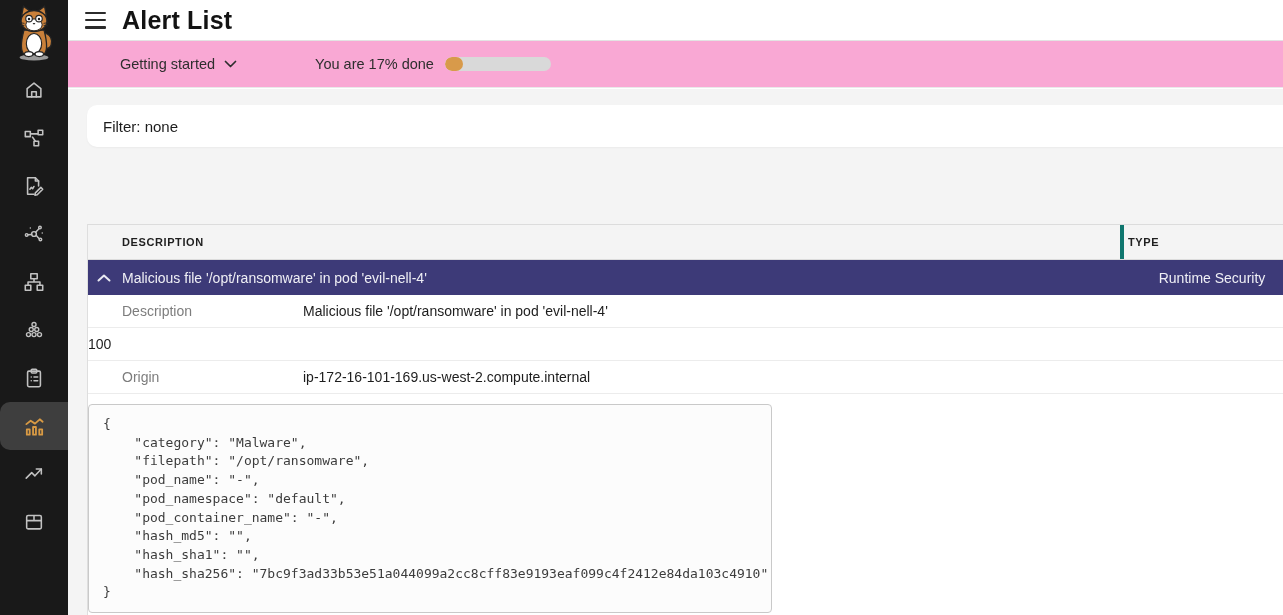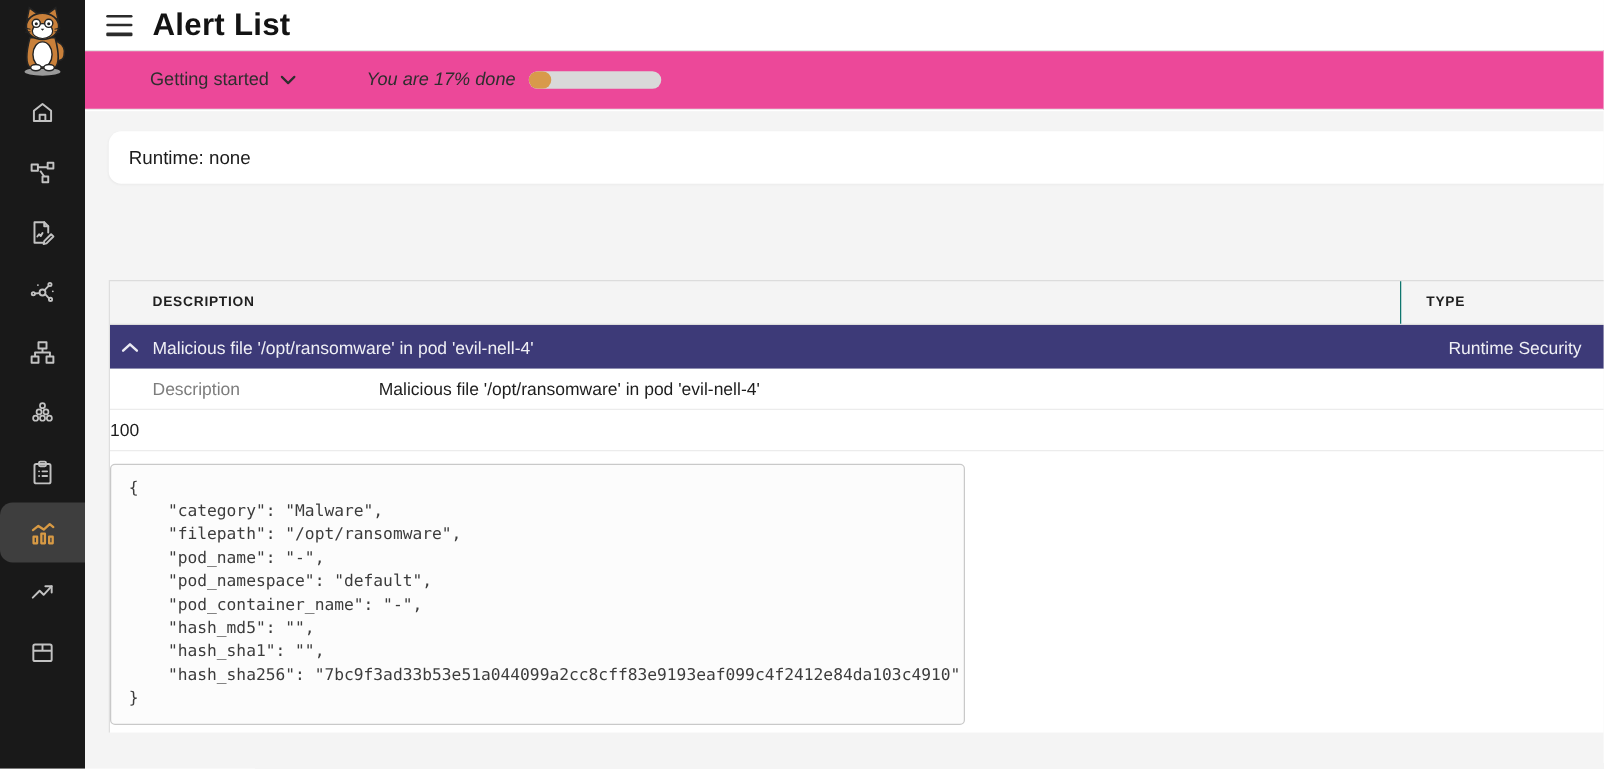--- a/index.html
+++ b/index.html
@@ -28,44 +28,44 @@
 
   .topbar {
     height:40px; background:#ffffff; display:flex; align-items:center;
     padding-left:17px; gap:16px;
   }
   .hamburger { width:21px; height:17px; display:flex; flex-direction:column; justify-content:space-between; cursor:pointer; }
   .hamburger span { display:block; height:2.6px; background:#2b2b2b; border-radius:1px; }
   .page-title { margin:0; font-size:25px; font-weight:800; color:#131313; letter-spacing:.2px; }
 
   .gs-bar {
-    height:48px; background:#ec4899; border-top:1px solid #e3e3e3; border-bottom:1px solid #e9e9e9;
+    height:48px; background:#f9a8d4; border-top:1px solid #e3e3e3; border-bottom:1px solid #e9e9e9;
     display:flex; align-items:center; padding-left:52px; font-size:14.5px; color:#2e2e2e;
   }
   .gs-dropdown { display:flex; align-items:center; gap:9px; background:none; border:none;
     font:inherit; color:inherit; cursor:pointer; padding:0; }
-  .gs-progress-text { margin-left:56px;font-style:italic; }
+  .gs-progress-text { margin-left:78px; }
   .progress-track { width:106px; height:14px; border-radius:7px; background:#d9d9d9; margin-left:11px; overflow:hidden; }
   .progress-fill { height:100%; background:#d89a4a; border-radius:7px; width:17%; }
 
   .content { position:absolute; top:89px; bottom:0; left:0; right:0; background:#f4f4f4; }
 
   .filter-card {
     position:absolute; left:19px; top:16px; right:-12px; height:42px;
     background:#ffffff; border-radius:10px; display:flex; align-items:center;
     padding-left:16px; font-size:15px; color:#1c1c1c;
     box-shadow:0 1px 2px rgba(0,0,0,.04); cursor:pointer;
   }
 
   
   .alert-table { position:absolute; left:19px; top:135px; right:0; border-left:1px solid #dedede; }
   .thead { display:flex; height:36px; border-top:1px solid #dcdcdc; border-bottom:1px solid #dcdcdc; background:#f4f4f4; }
   .th { display:flex; align-items:center; font-size:11px; font-weight:bold; letter-spacing:.6px; color:#1f1f1f; cursor:pointer; }
   .th-desc { width:1032px; padding-left:34px; }
-  .th-type { flex:1; padding-left:20px; border-left:1px solid #0f766e; }
+  .th-type { flex:1; padding-left:4px; border-left:4px solid #0f766e; }
 
   .alert-row { display:flex; height:35px; background:#3d3a78; align-items:center; font-size:14px; color:#efeff5; cursor:pointer; }
   .ar-desc { width:1032px; padding-left:9px; display:flex; align-items:center; gap:11px; }
   .ar-type { flex:1; padding-left:21px;text-align:center; }
 
   .details { background:#ffffff; }
   .drow { display:flex; border-bottom:1px solid #ececec; min-height:33px; align-items:center; font-size:14px; }
   .drow:last-child { border-bottom:none; align-items:flex-start; }
   .dlabel { width:215px; padding-left:34px; color:#7d7d7d; flex-shrink:0; }
   .drow:last-child .dlabel { padding-top:19px; }
@@ -206,21 +206,21 @@
     </button>
     <span class="gs-progress-text">You are 17% done</span>
     <div class="progress-track">
       <div class="progress-fill" style="width: 17%;"></div>
     </div>
   </div>
 
   <div class="content">
 
     <div class="filter-card">
-      <span>Runtime: none</span>
+      <span>Filter: none</span>
     </div>
 
     <div class="alert-table">
       <div class="thead">
         <div class="th th-desc">DESCRIPTION</div>
         <div class="th th-type">TYPE</div>
       </div>
 
       <div class="alert-row">
         <div class="ar-desc">
@@ -232,20 +232,24 @@
         <div class="ar-type">Runtime Security</div>
       </div>
 
       <div class="details">
         <div class="drow">
           <div class="dlabel">Description</div>
           <div class="dvalue">Malicious file '/opt/ransomware' in pod 'evil-nell-4'</div>
         </div>
         <div class="drow">
           <div class="dvalue">100</div>
+        </div>
+        <div class="drow">
+          <div class="dlabel">Origin</div>
+          <div class="dvalue">ip-172-16-101-169.us-west-2.compute.internal</div>
         </div>
         <div class="drow">
           <div class="dvalue">
             <pre class="record-pre">{
     "category": "Malware",
     "filepath": "/opt/ransomware",
     "pod_name": "-",
     "pod_namespace": "default",
     "pod_container_name": "-",
     "hash_md5": "",

